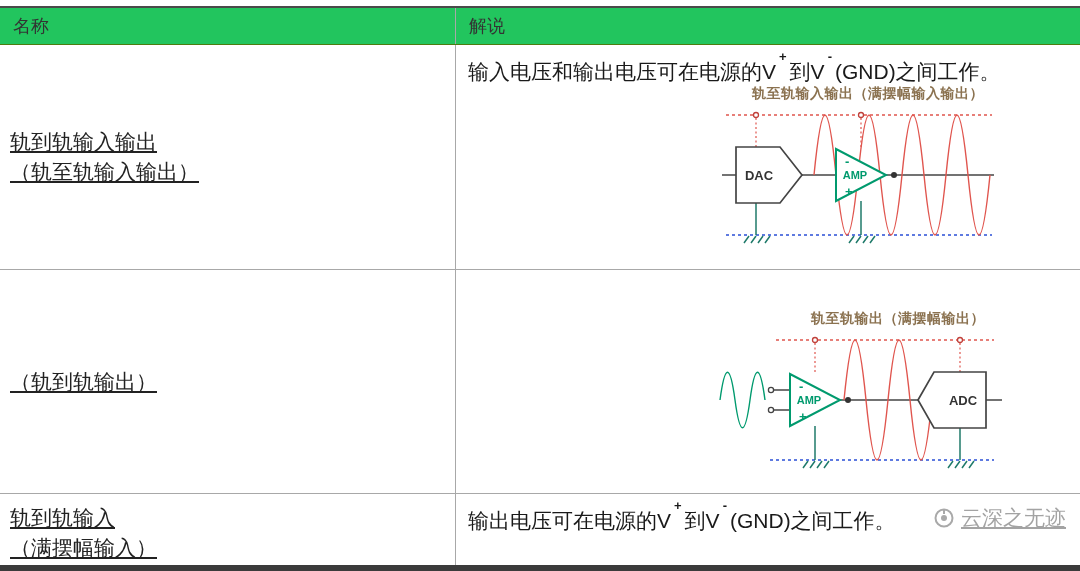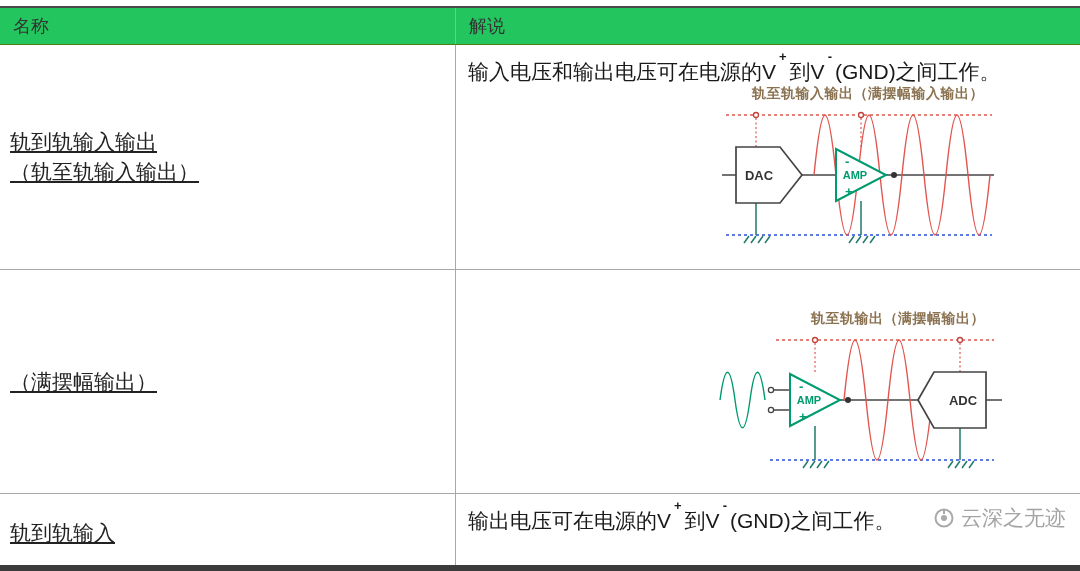--- a/index.html
+++ b/index.html
@@ -34,21 +34,21 @@
   .sine-red { stroke:#e0554e; stroke-width:1.4; fill:none; }
   .sine-green { stroke:#009a6e; stroke-width:1.4; fill:none; }
   .blk { fill:#fff; stroke:#444; stroke-width:1.7; }
   .blk-label { font-size:13px; font-weight:bold; fill:#333; }
   .amp { fill:#fff; stroke:#009a6e; stroke-width:2; }
   .amp-label { font-size:11px; font-weight:bold; fill:#009a6e; }
   .amp-sign { font-size:13px; font-weight:bold; fill:#009a6e; }
   .dot { fill:#333; }
   .in-term { fill:#fff; stroke:#444; stroke-width:1.3; }
 
-  .watermark { position:absolute; right:14px; top:504px; display:flex; align-items:center; gap:6px; color:#9a9a9a; font-size:21px; z-index:5; opacity:0.9; }
+  .watermark { position:absolute; right:14px; top:504px; display:flex; align-items:center; gap:6px; color:#9a9a9a; font-size:21px; z-index:5; opacity:0.9;text-decoration:underline; }
   .bottom-bar { position:absolute; left:0; bottom:0; width:100%; height:6px; background:#3b3b3b; z-index:6; }
 </style>
 </head>
 <body>
 
 <div class="page">
   <div class="tbl">
 
     <div class="thead">
       <div class="th">名称</div>
@@ -89,21 +89,21 @@
           <text class="amp-sign" x="127" y="81">-</text>
           <text class="amp-label" x="137" y="94" text-anchor="middle">AMP</text>
           <text class="amp-sign" x="127" y="111">+</text>
           <circle class="dot" cx="176" cy="90" r="3"></circle>
         </svg>
       </div>
     </div>
 
     <div class="row row2">
       <div class="name-cell">
-        <span>（满摆幅输出）</span>
+        <span>（轨到轨输出）</span>
       </div>
       <div class="desc-cell">
 
         <svg class="diagram" width="290" height="175" viewBox="0 0 290 175">
           <text class="cap" x="180" y="13" text-anchor="middle">轨至轨输出（满摆幅输出）</text>
           <line class="railp" x1="58" y1="30" x2="276" y2="30"></line>
           <line class="railn" x1="52" y1="150" x2="276" y2="150"></line>
           <line class="stub" x1="97" y1="33" x2="97" y2="64"></line>
           <line class="stub" x1="242" y1="33" x2="242" y2="62"></line>
           <circle class="term" cx="97" cy="30" r="2.5"></circle>
@@ -131,20 +131,21 @@
           <polygon class="blk" points="200,90 216,62 268,62 268,118 216,118"></polygon>
           <text class="blk-label" x="245" y="95" text-anchor="middle">ADC</text>
           <circle class="dot" cx="130" cy="90" r="3"></circle>
         </svg>
       </div>
     </div>
 
     <div class="row row3">
       <div class="name-cell">
         <span>轨到轨输入</span>
+        <span>（满摆幅输入）</span>
       </div>
       <div class="desc-cell">
         <div class="desc-text"><span>输出电压可在电源的V</span><sup>+</sup><span>到V</span><sup>-</sup><span>(GND)之间工作。</span></div>
       </div>
     </div>
 
   </div>
 
   <div class="watermark">
     <svg width="22" height="22" viewBox="0 0 22 22">

